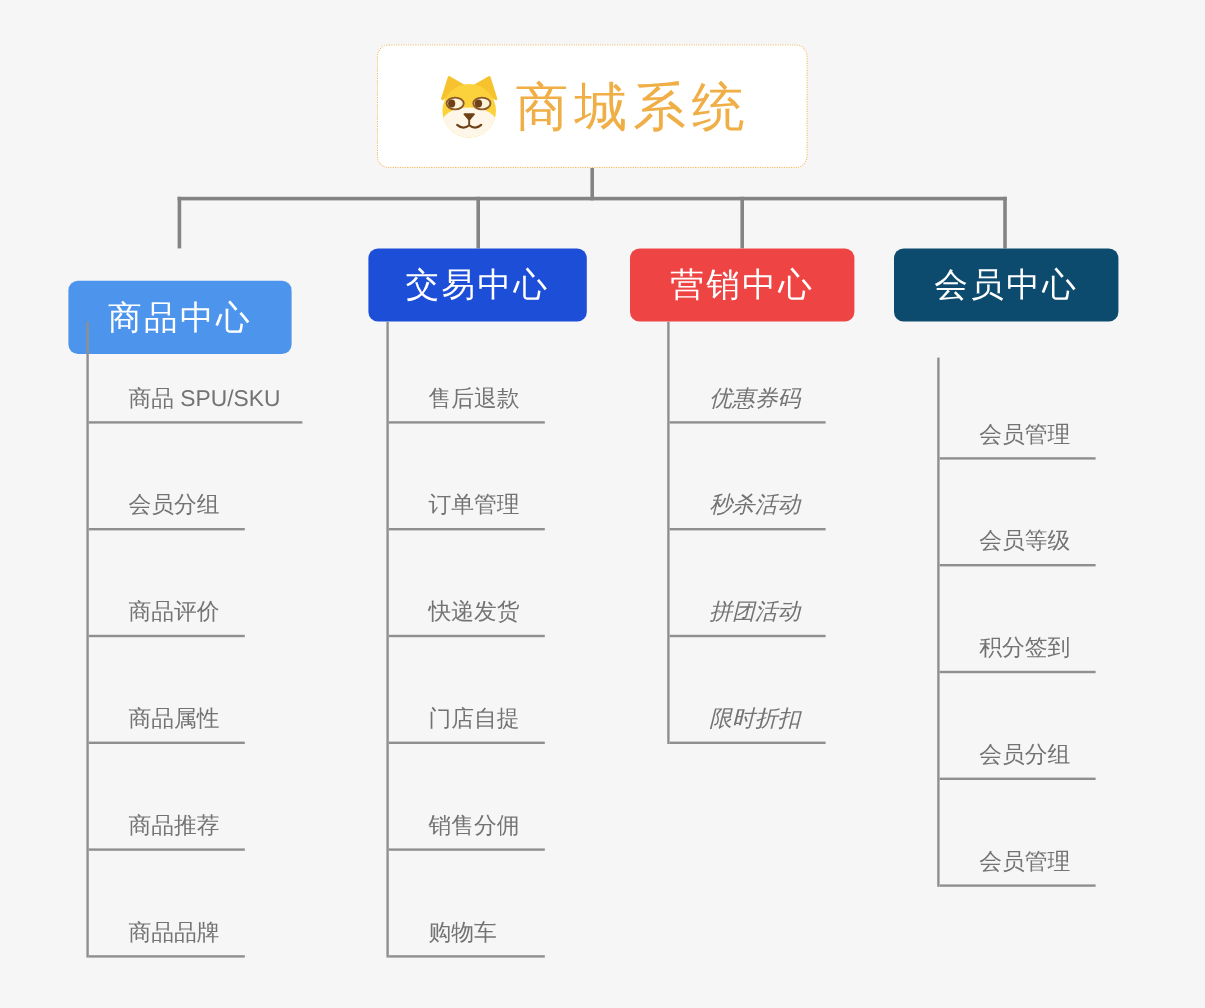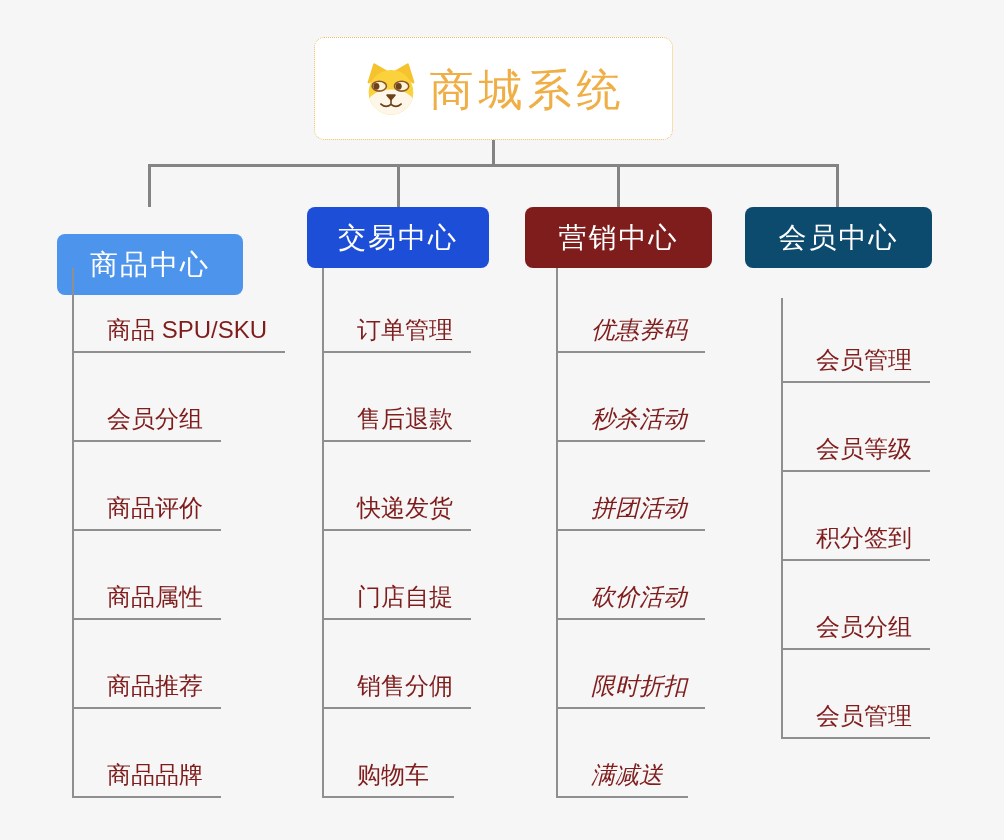--- a/index.html
+++ b/index.html
@@ -71,22 +71,22 @@
   .col-3 { left: 781px; margin-top: 30px; }
 
   .child-node {
     height: 89px;
     width: max-content;
     min-width: 130px;
     display: flex;
     align-items: flex-end;
     padding: 0 18px 6px 33px;
     border-bottom: 2px solid #8f8f8f;
-    font-size: 24px;
-    color: #7f1d1d;
+    font-size: 19px;
+    color: #737373;
     white-space: nowrap;
     line-height: 1.2;
   }
   .child-node:first-child { height: 85px; }
 </style>
 </head>
 <body>
 
 <div class="canvas">
 
@@ -112,48 +112,46 @@
 
   <div class="line root-drop"></div>
   <div class="line bus"></div>
   <div class="line drop drop-0"></div>
   <div class="line drop drop-1"></div>
   <div class="line drop drop-2"></div>
   <div class="line drop drop-3"></div>
 
   <div class="branch-header bh-0" style="background-color: rgb(77, 148, 236);">商品中心</div>
   <div class="branch-header bh-1" style="background-color: #1d4ed8;">交易中心</div>
-  <div class="branch-header bh-2" style="background-color: #7f1d1d;">营销中心</div>
+  <div class="branch-header bh-2" style="background-color: #ef4444;">营销中心</div>
   <div class="branch-header bh-3" style="background-color: #0c4a6e;">会员中心</div>
 
   <div class="branch-col col-0">
     <div class="child-node">商品 SPU/SKU</div>
     <div class="child-node">会员分组</div>
     <div class="child-node">商品评价</div>
     <div class="child-node">商品属性</div>
     <div class="child-node">商品推荐</div>
     <div class="child-node">商品品牌</div>
   </div>
 
   <div class="branch-col col-1">
+    <div class="child-node">售后退款</div>
     <div class="child-node">订单管理</div>
-    <div class="child-node">售后退款</div>
     <div class="child-node">快递发货</div>
     <div class="child-node">门店自提</div>
     <div class="child-node">销售分佣</div>
     <div class="child-node">购物车</div>
   </div>
 
   <div class="branch-col col-2">
     <div class="child-node">优惠券码</div>
     <div class="child-node">秒杀活动</div>
     <div class="child-node">拼团活动</div>
-    <div class="child-node">砍价活动</div>
     <div class="child-node">限时折扣</div>
-    <div class="child-node">满减送</div>
   </div>
 
   <div class="branch-col col-3">
     <div class="child-node">会员管理</div>
     <div class="child-node">会员等级</div>
     <div class="child-node">积分签到</div>
     <div class="child-node">会员分组</div>
     <div class="child-node">会员管理</div>
   </div>
 

